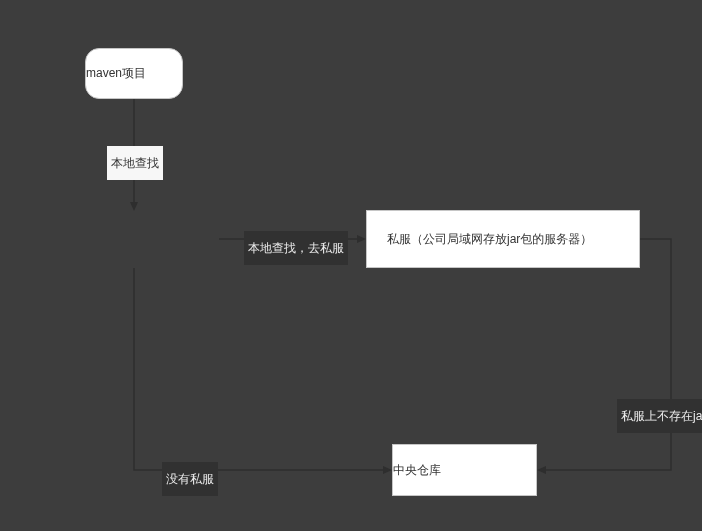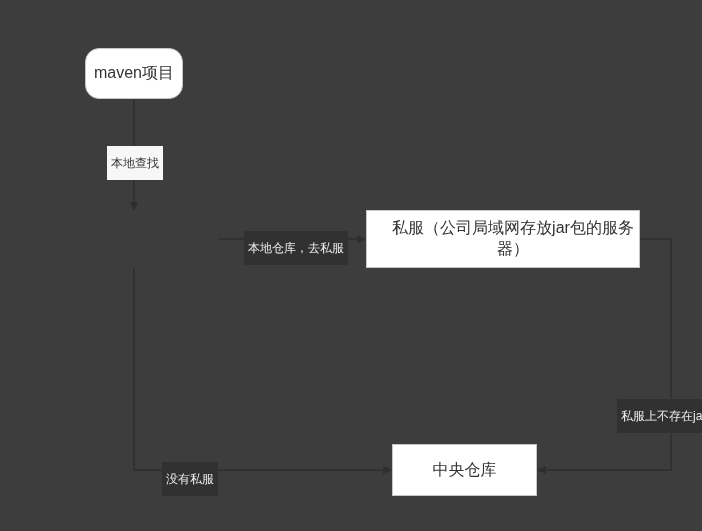--- a/index.html
+++ b/index.html
@@ -12,22 +12,22 @@
   }
   .edges{position:absolute;left:0;top:0;width:702px;height:531px;}
   .edges path{stroke:var(--line-color,#2e2e2e);stroke-width:1.5;fill:none;}
   .edges path.head{fill:var(--line-color,#2e2e2e);stroke:none;}
 
   .node{
     position:absolute;
     background:var(--node-fill,#ffffff);
     border:1px solid var(--node-border,#c6c6c6);
     color:#333;
-    font-size:16px;
-    display:flex;align-items:center;justify-content:center;
+    font-size:12px;
+    display:flex;align-items:center;justify-content:flex-start;
     text-align:center;
     box-sizing:border-box;
     cursor:default;
   }
   .node.rounded{border-radius:14px;}
 
   #node-maven   {left:85px;  top:48px;  width:98px;  height:51px;}
   #node-local   {left:49px;  top:211px; width:170px; height:57px;}
   #node-private {left:366px; top:210px; width:274px; height:58px;padding-left:20px;}
   #node-central {left:392px; top:444px; width:145px; height:52px;}
@@ -75,19 +75,19 @@
   <div class="node" id="node-private">
     <span>私服（公司局域网存放jar包的服务器）</span>
   </div>
 
   <div class="node" id="node-central">
     <span>中央仓库</span>
   </div>
 
   <div class="edge-label light" id="lbl-local-search">本地查找</div>
 
-  <div class="edge-label dark" id="lbl-has-private">本地仓库，去私服</div>
+  <div class="edge-label dark" id="lbl-has-private">本地查找，去私服</div>
 
   <div class="edge-label dark" id="lbl-no-private">没有私服</div>
 
   <div class="edge-label dark" id="lbl-not-in-priv">私服上不存在ja</div>
 
 </div>
 
 </body></html>

